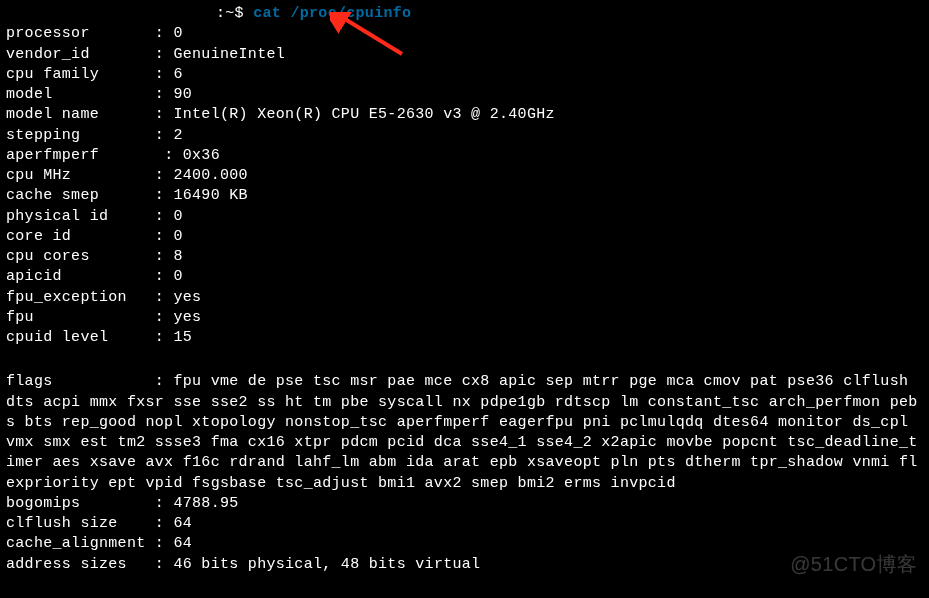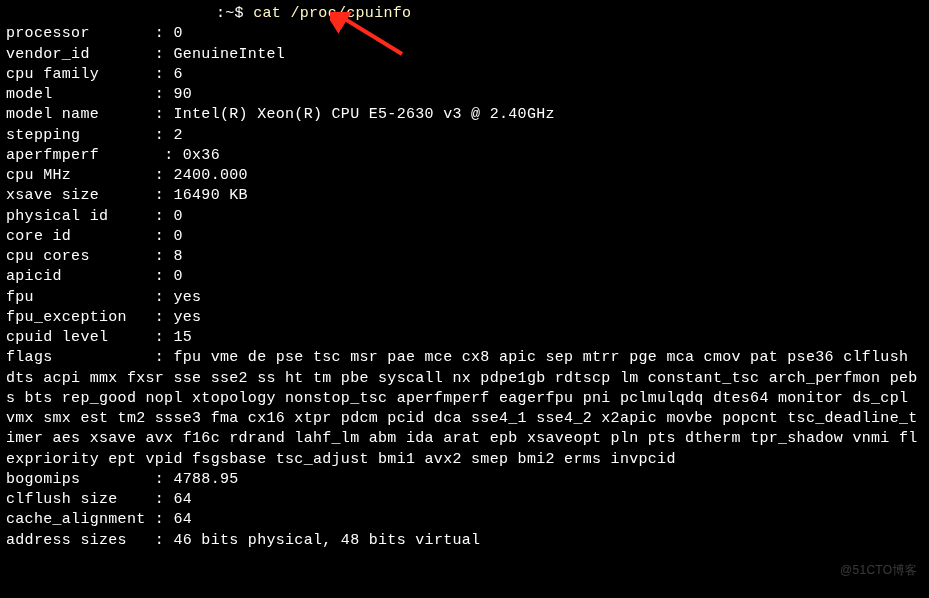--- a/index.html
+++ b/index.html
@@ -31,66 +31,68 @@
     .redacted {
       display: inline-block;
       width: 210px;
       height: 18px;
       background: #000;
     }
     .prompt-suffix {
       color: #fff;
     }
     .command {
-      color: #fef9c3;
+      color: #0369a1;
+      font-weight: bold;
     }
     .flags-wrap {
       white-space: pre-wrap;
       word-break: break-all;
+      margin-top: 24px;
     }
     .arrow {
       position: absolute;
       top: 12px;
       left: 330px;
       pointer-events: none;
     }
     .watermark {
       position: absolute;
       bottom: 20px;
       right: 12px;
       color: rgba(255,255,255,0.22);
       font-family: Arial, sans-serif;
-      font-size: 12px;
+      font-size: 20px;
     }
   </style>
 </head>
 <body>
 
 <div class="terminal">
   <div class="prompt-line terminal-line">
     <span class="redacted"></span>
     <span class="prompt-suffix">:~$ </span>
     <span class="command">cat /proc/cpuinfo</span>
   </div>
   <div id="cpuinfo-block">
       <div class="terminal-line"><span>processor       </span><span>: </span><span>0</span></div>
       <div class="terminal-line"><span>vendor_id       </span><span>: </span><span>GenuineIntel</span></div>
       <div class="terminal-line"><span>cpu family      </span><span>: </span><span>6</span></div>
       <div class="terminal-line"><span>model           </span><span>: </span><span>90</span></div>
       <div class="terminal-line"><span>model name      </span><span>: </span><span>Intel(R) Xeon(R) CPU E5-2630 v3 @ 2.40GHz</span></div>
       <div class="terminal-line"><span>stepping        </span><span>: </span><span>2</span></div>
       <div class="terminal-line"><span>aperfmperf       </span><span>: </span><span>0x36</span></div>
       <div class="terminal-line"><span>cpu MHz         </span><span>: </span><span>2400.000</span></div>
-      <div class="terminal-line"><span>xsave size      </span><span>: </span><span>16490 KB</span></div>
+      <div class="terminal-line"><span>cache smep      </span><span>: </span><span>16490 KB</span></div>
       <div class="terminal-line"><span>physical id     </span><span>: </span><span>0</span></div>
       <div class="terminal-line"><span>core id         </span><span>: </span><span>0</span></div>
       <div class="terminal-line"><span>cpu cores       </span><span>: </span><span>8</span></div>
       <div class="terminal-line"><span>apicid          </span><span>: </span><span>0</span></div>
+      <div class="terminal-line"><span>fpu_exception   </span><span>: </span><span>yes</span></div>
       <div class="terminal-line"><span>fpu             </span><span>: </span><span>yes</span></div>
-      <div class="terminal-line"><span>fpu_exception   </span><span>: </span><span>yes</span></div>
       <div class="terminal-line"><span>cpuid level     </span><span>: </span><span>15</span></div>
       <div class="terminal-line flags-wrap">flags           : fpu vme de pse tsc msr pae mce cx8 apic sep mtrr pge mca cmov pat pse36 clflush dts acpi mmx fxsr sse sse2 ss ht tm pbe syscall nx pdpe1gb rdtscp lm constant_tsc arch_perfmon pebs bts rep_good nopl xtopology nonstop_tsc aperfmperf eagerfpu pni pclmulqdq dtes64 monitor ds_cpl vmx smx est tm2 ssse3 fma cx16 xtpr pdcm pcid dca sse4_1 sse4_2 x2apic movbe popcnt tsc_deadline_timer aes xsave avx f16c rdrand lahf_lm abm ida arat epb xsaveopt pln pts dtherm tpr_shadow vnmi flexpriority ept vpid fsgsbase tsc_adjust bmi1 avx2 smep bmi2 erms invpcid</div>
       <div class="terminal-line"><span>bogomips        </span><span>: </span><span>4788.95</span></div>
       <div class="terminal-line"><span>clflush size    </span><span>: </span><span>64</span></div>
       <div class="terminal-line"><span>cache_alignment </span><span>: </span><span>64</span></div>
       <div class="terminal-line"><span>address sizes   </span><span>: </span><span>46 bits physical, 48 bits virtual</span></div>
     </div>
 </div>
 
 <svg class="arrow" width="80" height="48" viewBox="0 0 80 48">

